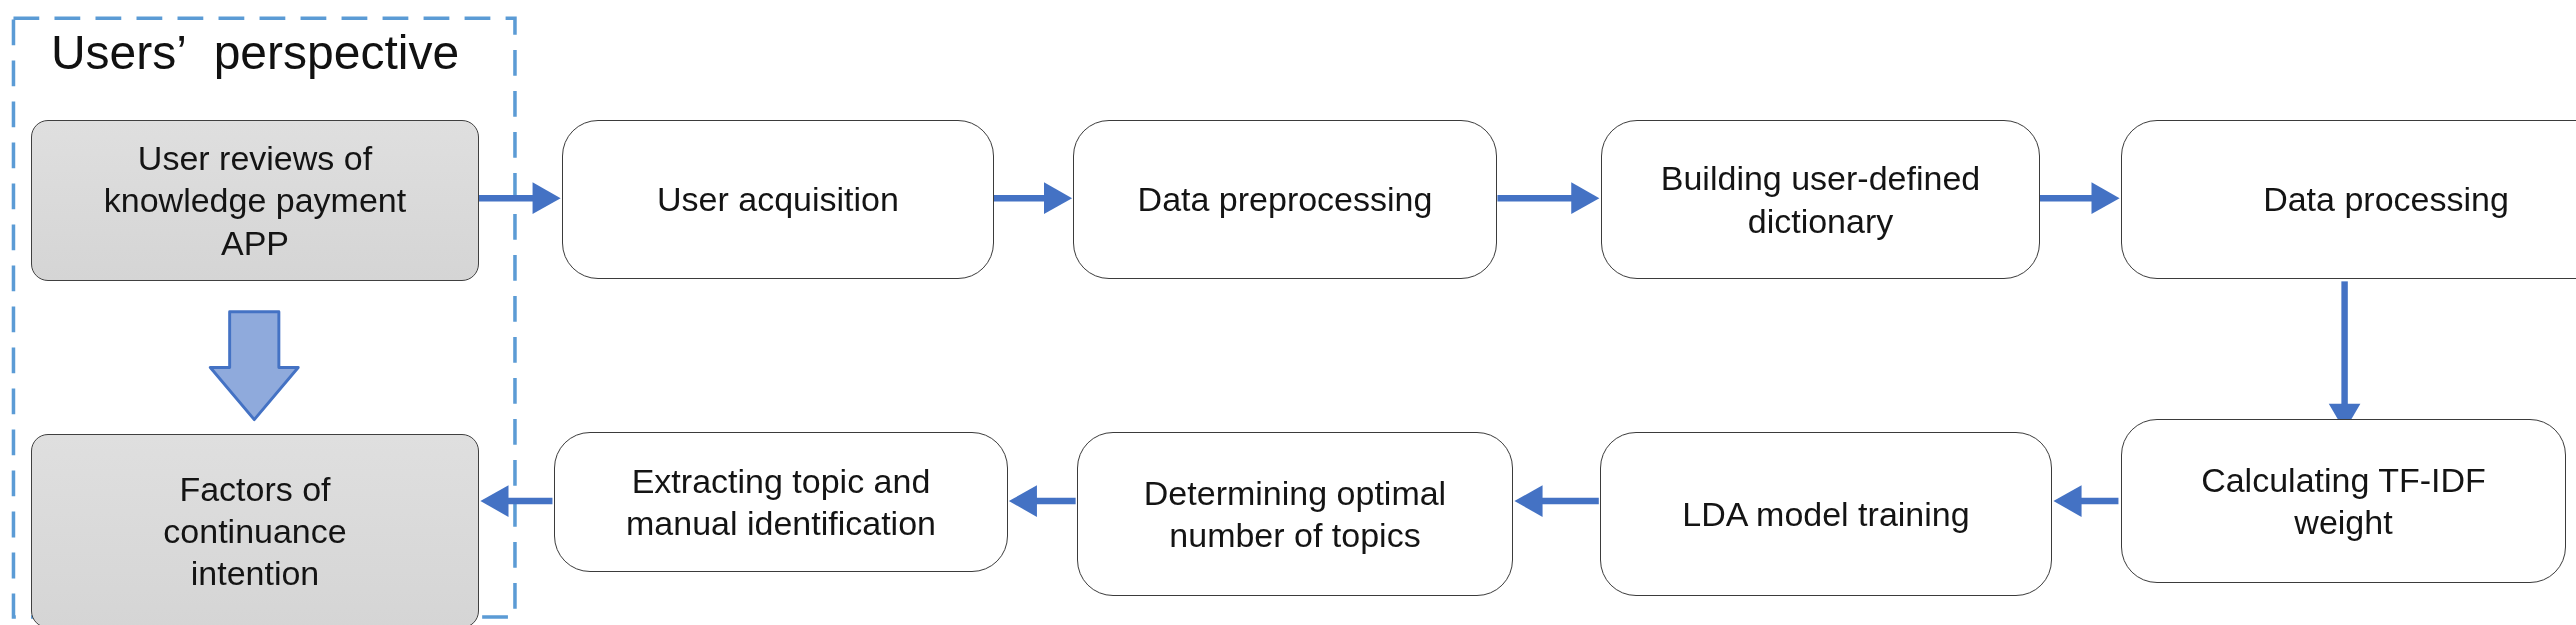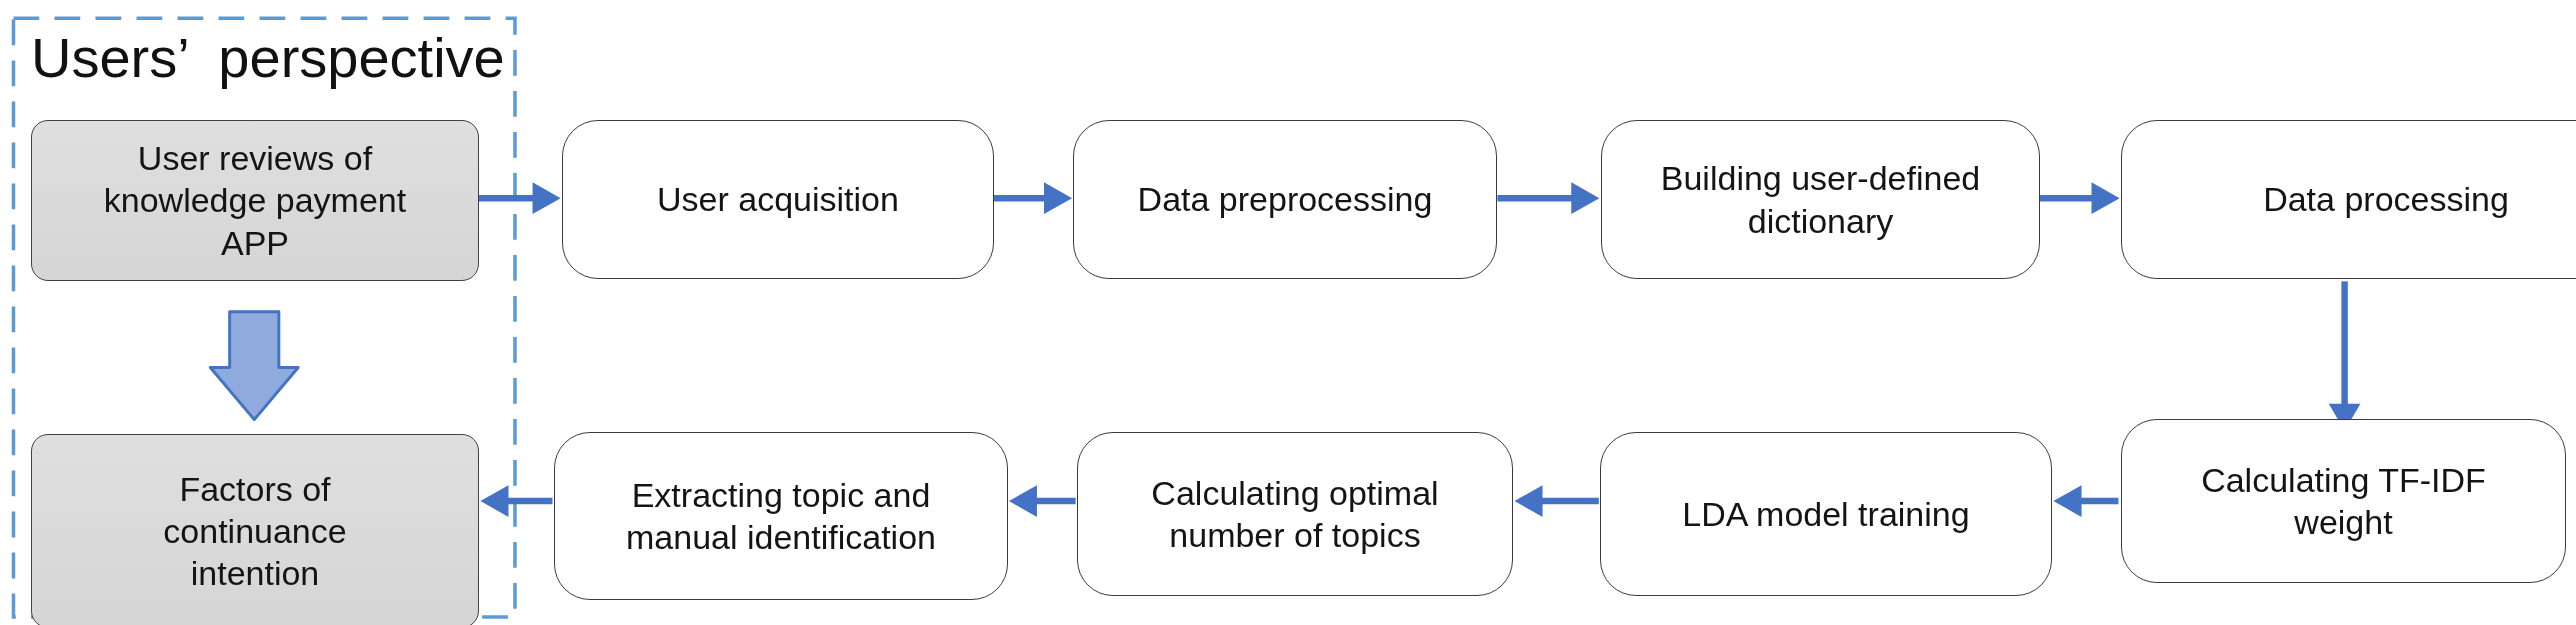--- a/index.html
+++ b/index.html
@@ -40,33 +40,33 @@
     border-color: #404040;
     border-radius: 17px;
   }
   .group-title {
     position: absolute;
     z-index: 2;
     left: 31px;
     top: 24.6px;
     width: 448px;
     text-align: center;
-    font-size: 56px;
+    font-size: 48px;
     color: #111111;
     word-spacing: 15.2px;
     white-space: nowrap;
   }
   
   #n-user-reviews   { left: 31px;   top: 120px; width: 448px; height: 161px; }
   #n-factors        { left: 31px;   top: 434px; width: 448px; height: 194px; }
   #n-acquisition    { left: 562px;  top: 120px; width: 432px; height: 159px; }
   #n-preprocessing  { left: 1073px; top: 120px; width: 424px; height: 159px; }
   #n-dictionary     { left: 1601px; top: 120px; width: 439px; height: 159px; }
   #n-processing     { left: 2121px; top: 120px; width: 530px; height: 159px; }
-  #n-extracting     { left: 554px;  top: 432px; width: 454px; height: 168px; }
+  #n-extracting     { left: 554px;  top: 432px; width: 454px; height: 140px; }
   #n-determining    { left: 1077px; top: 432px; width: 436px; height: 164px; }
   #n-lda            { left: 1600px; top: 432px; width: 452px; height: 164px; }
   #n-tfidf          { left: 2121px; top: 419px; width: 445px; height: 164px; }
 </style>
 </head>
 <body>
 
 <div id="canvas">
 
   <svg id="arrow-layer" viewBox="0 0 4397 1068" xmlns="http://www.w3.org/2000/svg">
@@ -128,21 +128,21 @@
 
   <div id="n-preprocessing" class="node">Data preprocessing</div>
 
   <div id="n-processing" class="node">Data processing</div>
 
   <div id="n-tfidf" class="node">Calculating TF-IDF
 weight</div>
 
   <div id="n-lda" class="node">LDA model training</div>
 
-  <div id="n-determining" class="node">Calculating optimal
+  <div id="n-determining" class="node">Determining optimal
 number of topics</div>
 
   <div id="n-extracting" class="node">Extracting topic and
 manual identification</div>
 
   <div id="n-factors" class="node node--gray">Factors of
 continuance
 intention</div>
 
 </div>

